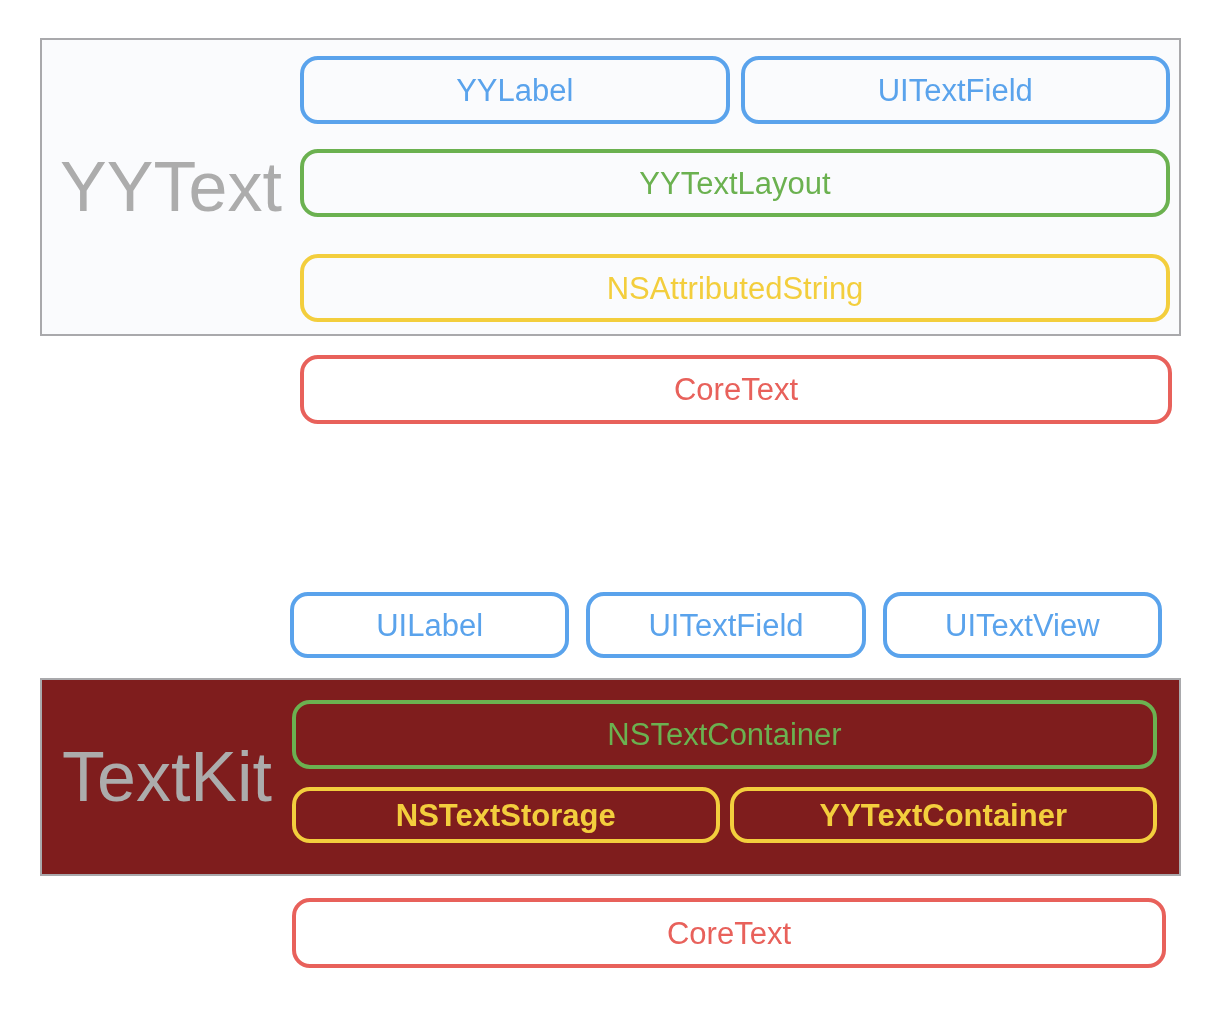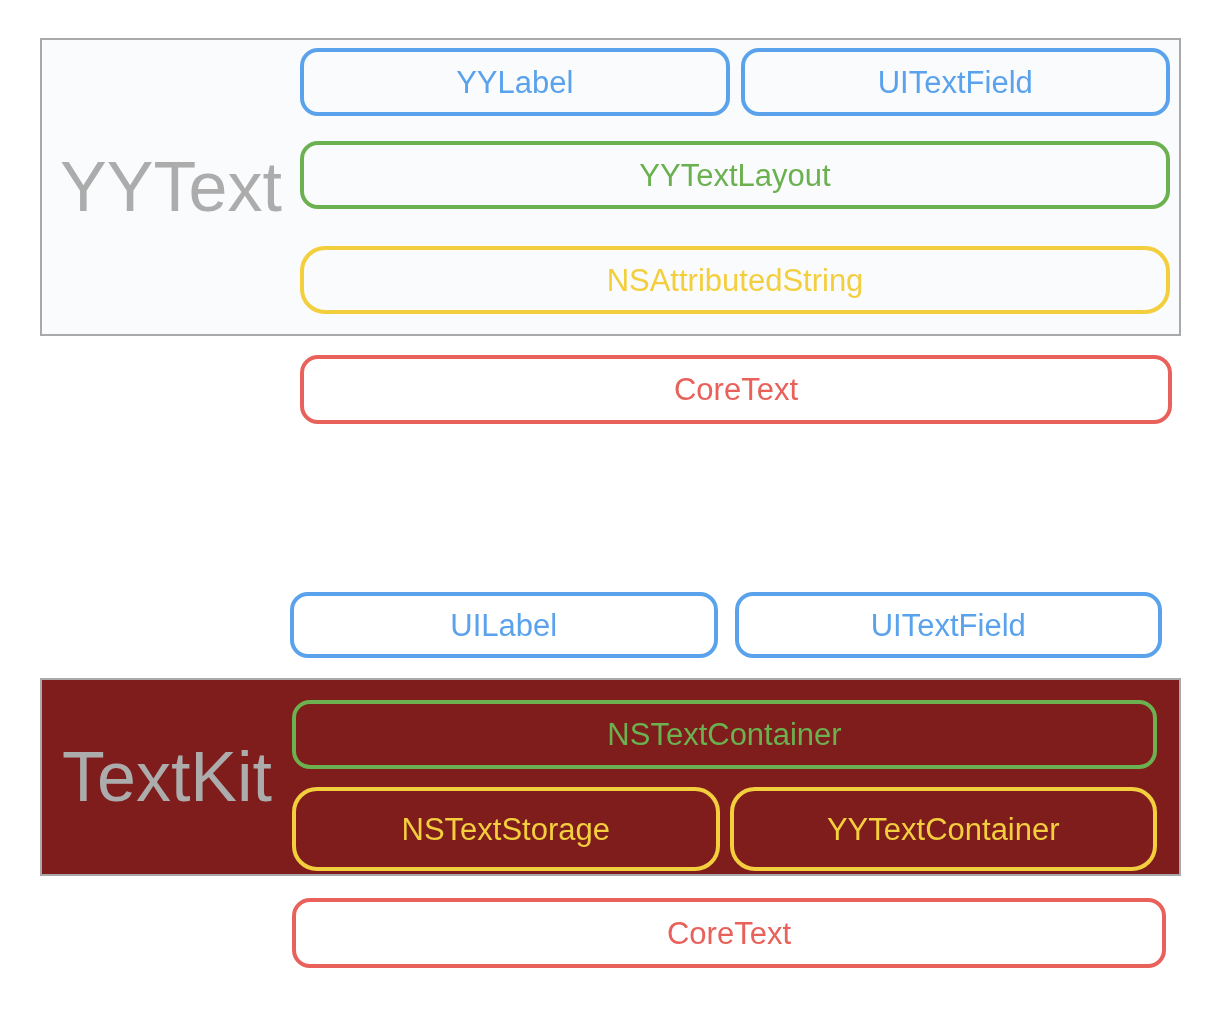--- a/index.html
+++ b/index.html
@@ -44,52 +44,52 @@
     line-height: 1;
     user-select: none;
   }
   #yytext-box .group-label { width: 258px; }
   #textkit-box .group-label { width: 250px; }
 
   .rows {
     position: absolute;
   }
   #yytext-rows {
-    left: 258px; top: 8px; width: 870px;
+    left: 258px; top: 16px; width: 870px;
   }
   #textkit-rows {
     left: 250px; top: 20px; width: 865px;
   }
 
   .row {
     display: flex;
     gap: 11px;
   }
   #yytext-rows .row-views   { height: 68px; margin-bottom: 25px; }
   #yytext-rows .row-layout  { height: 68px; margin-bottom: 37px; }
   #yytext-rows .row-model   { height: 68px; }
   #textkit-rows .row-container { height: 69px; margin-bottom: 18px; }
-  #textkit-rows .row-storage   { height: 84px; gap: 10px; }
+  #textkit-rows .row-storage   { height: 56px; gap: 10px; font-weight: bold; }
 
   .pill {
     flex: 1;
     display: flex;
     align-items: center;
     justify-content: center;
     border-width: 4px;
     border-style: solid;
     border-radius: 18px;
     font-size: 31px;
     line-height: 1;
     background: transparent;
     white-space: nowrap;
   }
   .pill.blue   { border-color: #5aa3ec; color: #5aa3ec; }
   .pill.green  { border-color: #6bb150; color: #6bb150; }
-  .pill.yellow { border-color: #f3ce3d; color: #f3ce3d; border-radius: 25px; }
+  .pill.yellow { border-color: #f3ce3d; color: #f3ce3d; }
   .pill.red    { border-color: #e8615b; color: #e8615b; }
 
   #coretext-top {
     position: absolute;
     left: 300px; top: 355px;
     width: 872px; height: 69px;
   }
   #coretext-bottom {
     position: absolute;
     left: 292px; top: 898px;
@@ -124,20 +124,21 @@
         <div class="pill yellow">NSAttributedString</div>
       </div>
     </div>
   </div>
 
   <div class="pill red" id="coretext-top">CoreText</div>
 
   <div id="ui-row">
     <div class="pill blue">UILabel</div>
     <div class="pill blue">UITextField</div>
+    <div class="pill blue">UITextView</div>
   </div>
 
   <div class="group-box" id="textkit-box">
     <div class="group-label">TextKit</div>
 
     <div class="rows" id="textkit-rows">
       <div class="row row-container">
         <div class="pill green">NSTextContainer</div>
       </div>
       <div class="row row-storage">

